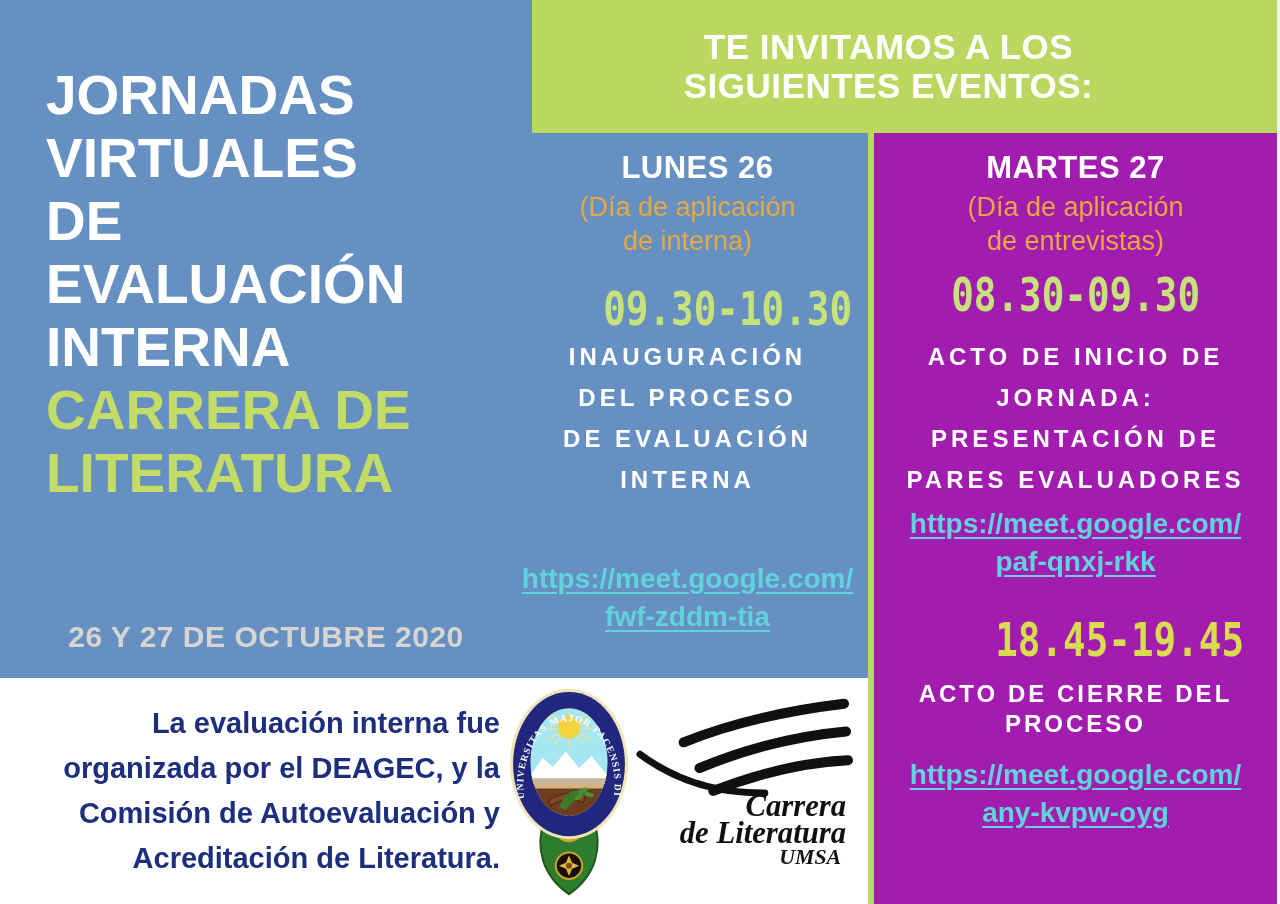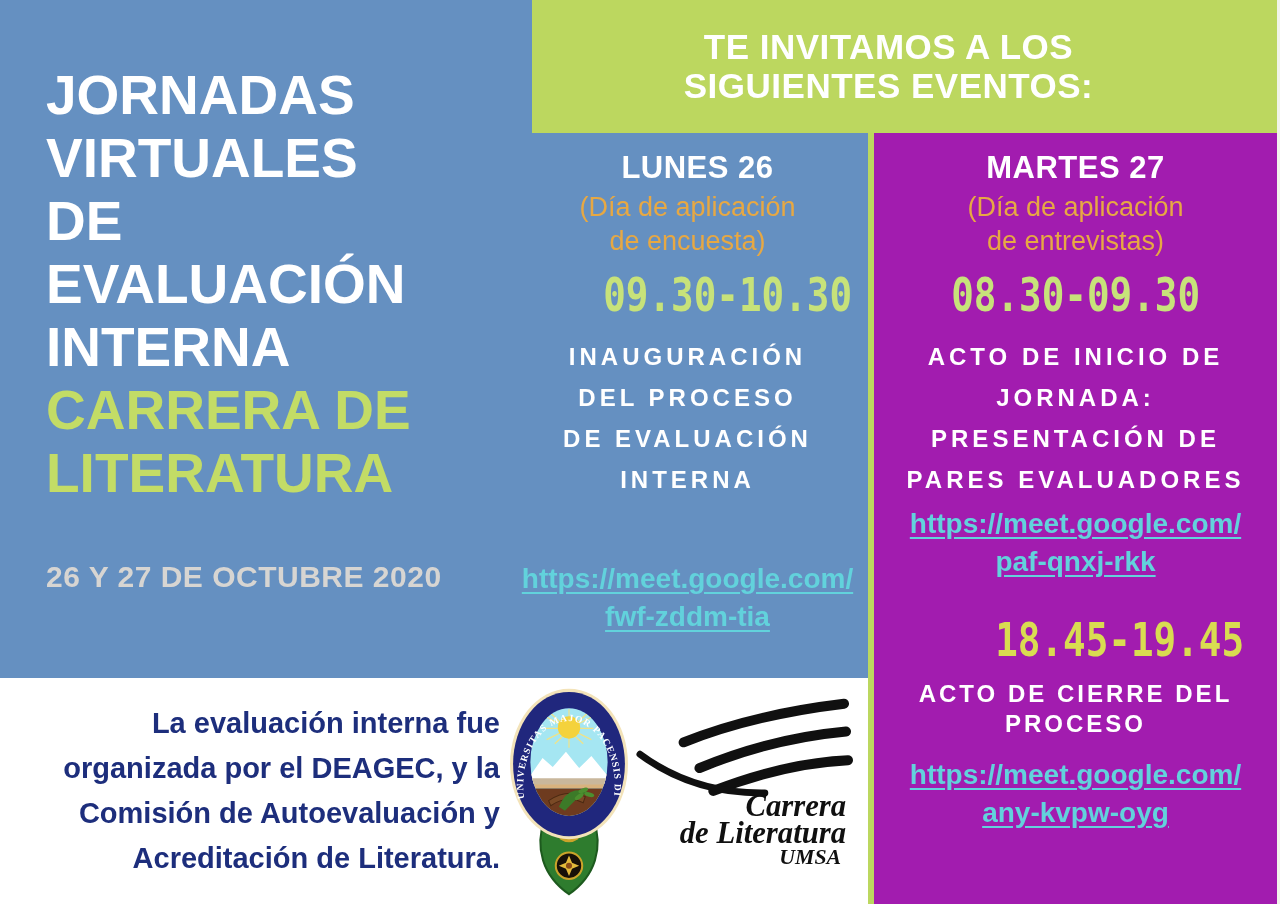--- a/index.html
+++ b/index.html
@@ -5,21 +5,21 @@
   html,body{margin:0;padding:0;background:#ffffff;}
   #poster{position:relative;width:1280px;height:904px;overflow:hidden;
           font-family:"Liberation Sans",sans-serif;background:#ffffff;}
   .abs{position:absolute;}
 
   
   #left-panel{left:0;top:0;width:500px;height:678px;background:#6590c1;padding-left:32px;}
   #title-block{left:46px;top:64px;width:440px;font-weight:bold;font-size:55px;line-height:63px;color:#ffffff;letter-spacing:0px;}
   .title-line{white-space:nowrap;}
   .subtitle-line{color:#c3dc66;white-space:nowrap;}
-  #date-line{left:46px;top:560px;width:440px;font-size:30px;font-weight:bold;color:#d7d5d2;letter-spacing:0.5px;white-space:nowrap;}
+  #date-line{left:46px;top:620px;width:440px;font-size:30px;font-weight:bold;color:#d7d5d2;letter-spacing:0.5px;white-space:nowrap;text-align:center;}
 
   
   #green-underlay{left:500px;top:0;width:780px;height:904px;background:#bcd75f;}
   #banner{left:500px;top:0;width:777px;height:132px;display:flex;flex-direction:column;justify-content:center;align-items:center;color:#ffffff;font-weight:bold;font-size:35px;line-height:39px;letter-spacing:0.5px;text-align:center;}
 
   
   #mid-panel{left:507px;top:133px;width:361px;height:545px;background:#6590c1;}
   #right-panel{left:874px;top:133px;width:403px;height:771px;background:#a21caf;}
   .panel-inner{position:absolute;left:0;width:100%;text-align:center;}
 
@@ -65,23 +65,23 @@
 
   <div class="abs" id="banner">
     <div>TE INVITAMOS A LOS</div>
     <div>SIGUIENTES EVENTOS:</div>
   </div>
 
   <div class="abs" id="mid-panel">
     <div class="panel-inner day-header" style="top:17px;padding-left:10px;">LUNES 26</div>
     <div class="panel-inner day-note" style="top:57px;">
       <div>(Día de aplicación</div>
-      <div>de encuesta)</div>
+      <div>de interna)</div>
     </div>
-    <div class="panel-inner" style="top:134px;padding-left:40px;">
+    <div class="panel-inner" style="top:148px;padding-left:40px;">
       <span class="time-text time-green">09.30-10.30</span>
     </div>
     <div class="panel-inner acto-lines" style="top:203px;">
       <div>INAUGURACIÓN</div>
       <div>DEL PROCESO</div>
       <div>DE EVALUACIÓN</div>
       <div>INTERNA</div>
     </div>
     <a class="panel-inner meet-link" style="top:427px;">
       <span class="ll">https://meet.google.com/</span>

